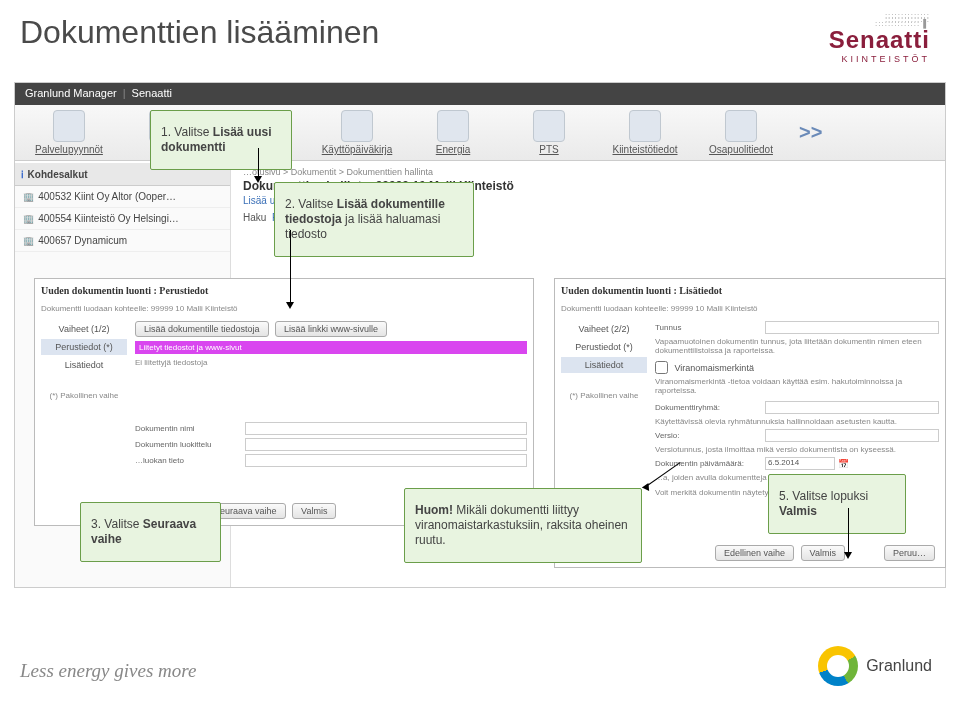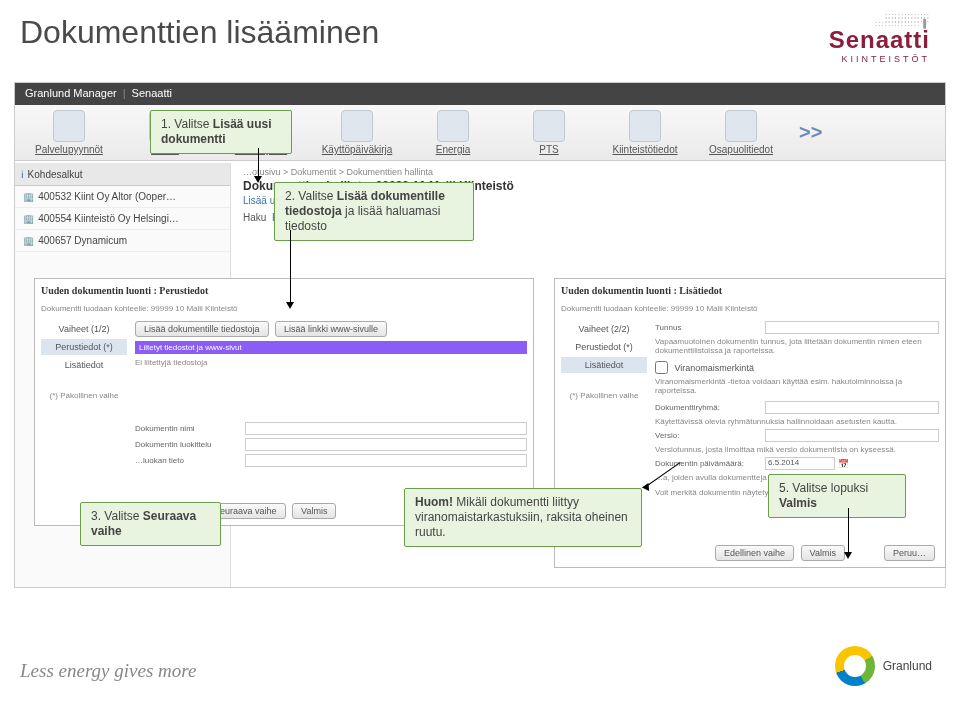--- a/index.html
+++ b/index.html
@@ -15,21 +15,21 @@
   .app-window { position: absolute; top: 82px; left: 14px; width: 932px; height: 506px; background: #fff; border: 1px solid #ccc; }
   .app-header { background: #444; color: #fff; height: 22px; font-size: 11px; padding: 4px 10px; }
   .app-header .sep { color: #888; margin: 0 6px; }
   
   .toolbar { background: linear-gradient(#f8f8f8,#eaeaea); height: 56px; display: flex; align-items: center; border-bottom: 1px solid #ccc; padding: 0 6px; }
   .tool { width: 96px; text-align: center; font-size: 10px; color: #555; text-decoration: underline; }
   .tool .ic { width: 32px; height: 32px; margin: 0 auto 2px; background: #e0e6ee; border: 1px solid #c0c8d0; border-radius: 4px; }
   .tool-more { font-size: 20px; color: #6a8ab8; font-weight: bold; margin-left: 10px; }
   
   .sidebar { position: absolute; top: 80px; left: 0; width: 216px; background: #fafafa; border-right: 1px solid #ddd; height: 424px; font-size: 10px; }
-  .side-head { background: #e8e8e8; border-bottom: 1px solid #ccc; padding: 4px 6px; font-weight: normal; color: #444; }
+  .side-head { background: #e8e8e8; border-bottom: 1px solid #ccc; padding: 4px 6px; font-weight: bold; color: #444; }
   .side-item { padding: 5px 8px; border-bottom: 1px solid #eee; color: #444; }
   .side-item::before { content: "🏢"; margin-right: 4px; font-size: 9px; }
   
   .main { position: absolute; left: 220px; top: 80px; right: 0; font-size: 10px; color: #555; padding: 4px 8px; }
   .breadcrumb { font-size: 9px; color: #888; }
   .main h4 { font-size: 12px; margin: 2px 0; color: #333; }
   .link { color: #3a6fb7; }
   .row { margin-top: 6px; }
   
   .panel { position: absolute; background: #fff; border: 1px solid #bbb; font-size: 9px; color: #555; padding: 6px; }
@@ -40,40 +40,40 @@
   .steps { margin-top: 8px; }
   .step-side { float: left; width: 86px; text-align: center; }
   .step-tab { padding: 3px 4px; margin-bottom: 2px; color: #555; }
   .step-tab.hl { background: #dce4f0; }
   .step-body { margin-left: 94px; }
   .btn-area { position: absolute; bottom: 6px; }
   .minibtn { display: inline-block; background: linear-gradient(#fafafa,#e4e4e4); border: 1px solid #aaa; border-radius: 3px; padding: 2px 8px; font-size: 9px; margin-right: 4px; }
   .field-row { margin: 3px 0; display: flex; align-items: center; }
   .field-row label { width: 110px; font-size: 8px; color: #666; }
   .field-row .inp { flex: 1; height: 13px; border: 1px solid #ccc; background: #fff; }
-  .grey-bar { background: #8b5cf6; color: #fff; padding: 2px 4px; font-size: 8px; margin: 4px 0; }
-  
-  .callout { position: absolute; background: #e8f4e0; border: 1.5px solid #6b9e4a; border-radius: 2px; padding: 6px 10px; font-size: 12px; color: #444; line-height: 1.25; }
+  .grey-bar { background: #d946ef; color: #fff; padding: 2px 4px; font-size: 8px; margin: 4px 0; }
+  
+  .callout { position: absolute; background: #e8f4e0; border: 1.5px solid #6b9e4a; border-radius: 2px; padding: 14px 10px; font-size: 12px; color: #444; line-height: 1.25; }
   .callout b { font-weight: bold; }
   .c1 { top: 110px; left: 150px; width: 142px; }
   .c2 { top: 182px; left: 274px; width: 200px; }
   .c3 { top: 502px; left: 80px; width: 141px; }
   .c4 { top: 488px; left: 404px; width: 238px; }
   .c5 { top: 474px; left: 768px; width: 138px; }
   
   .arrow { position: absolute; background: #000; }
   .arrow.v { width: 1px; }
   .arrow::after { content: ""; position: absolute; }
   .arrow.down::after { bottom: -5px; left: -4px; border-left: 4px solid transparent; border-right: 4px solid transparent; border-top: 7px solid #000; }
   
   .footer-text { position: absolute; bottom: 22px; left: 20px; font-size: 19px; color: #888; font-style: italic; font-family: Georgia, serif; }
   .granlund-logo { position: absolute; bottom: 18px; right: 28px; display: flex; align-items: center; }
   .granlund-logo .spin { width: 40px; height: 40px; border-radius: 50%; background: conic-gradient(#f9c400 0 60deg,#6fb53a 60deg 150deg,#0082c8 150deg 250deg,#f9c400 250deg 360deg); position: relative; margin-right: 8px; }
   .granlund-logo .spin::after { content: ""; position: absolute; top: 9px; left: 9px; width: 22px; height: 22px; background: #fff; border-radius: 50%; }
-  .granlund-logo .gname { font-size: 12px; color: #444; font-weight: 500; }
+  .granlund-logo .gname { font-size: 16px; color: #444; font-weight: 500; }
 </style>
 </head>
 <body>
 
 <div class="slide-title">Dokumenttien lisääminen</div>
 
 <div class="senaatti-logo">
   <div class="dots">::::::::::::::<br>::::::::::::::<br>::::::::::::::  ▌</div>
   <div class="name">Senaatti</div>
   <div class="sub">KIINTEISTÖT</div>

